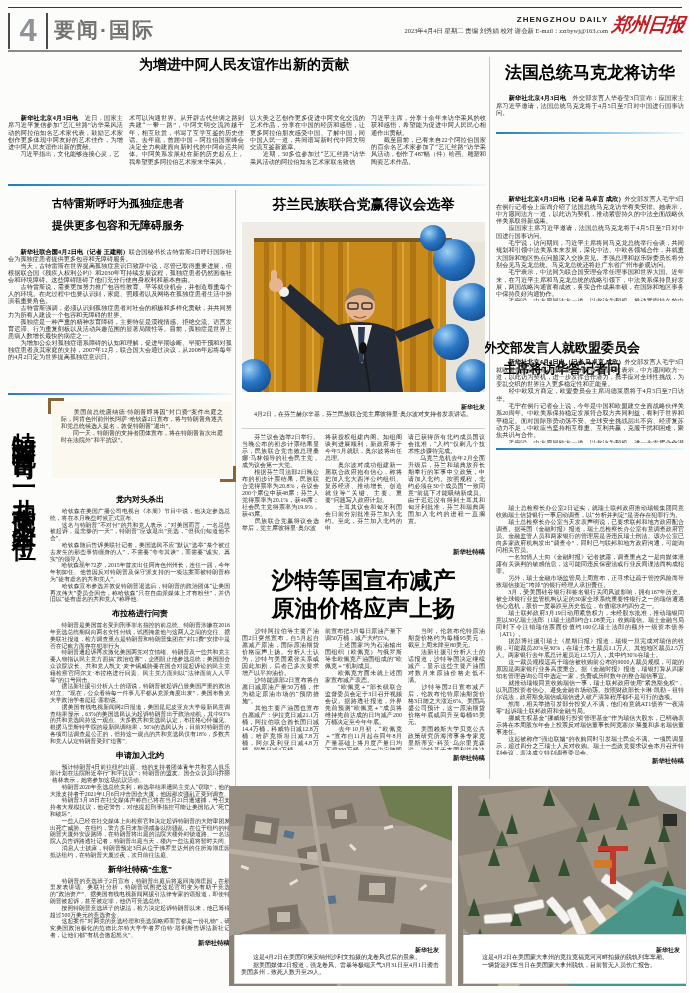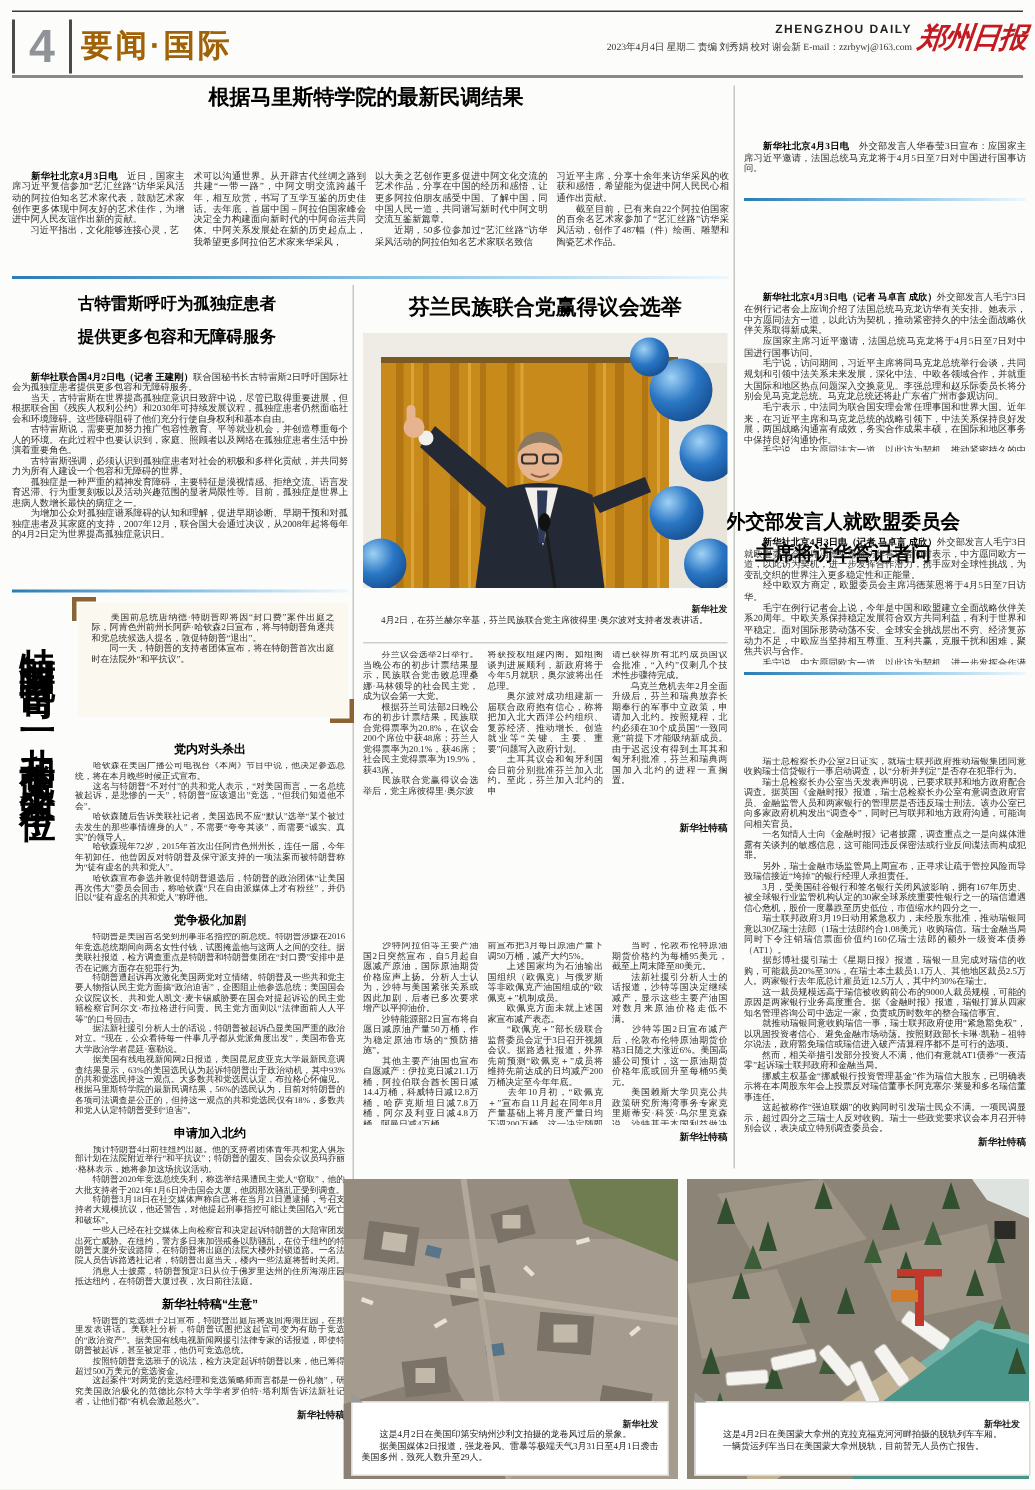--- a/index.html
+++ b/index.html
@@ -32,42 +32,43 @@
 </style>
 </head>
 <body>
 
 <div id="page">
 
   <div class="abs" style="left:8px;top:7px;width:674px;height:1px;background:#3a3a3a;"></div>
   <div class="abs sans" style="left:8px;top:13px;width:36px;height:36px;border-left:2px solid #4a4a4a;border-right:2px solid #4a4a4a;text-align:center;">
     <span style="font-size:31px;line-height:36px;color:#8f9398;font-weight:bold;">4</span>
   </div>
-  <div class="abs sans" style="left:54px;top:16px;font-size:21px;font-weight:bold;letter-spacing:2px;color:#a16207;">要闻·国际</div>
+  <div class="abs sans" style="left:54px;top:16px;font-size:21px;font-weight:bold;letter-spacing:2px;color:#737373;">要闻·国际</div>
   <div class="abs sans" style="left:330px;top:15px;width:278px;text-align:right;font-size:8px;font-weight:bold;letter-spacing:1px;color:#222;">ZHENGZHOU DAILY</div>
   <div class="abs" style="left:300px;top:27px;width:308px;text-align:right;font-size:6.4px;color:#333;">2023年4月4日 星期二 责编 刘秀娟 校对 谢会新 E-mail：zzrbywj@163.com</div>
   <div class="abs" style="left:612px;top:12px;width:76px;font-size:19px;font-weight:bold;font-style:italic;color:#c21b22;
               font-family:'Liberation Serif',serif;transform:skewX(-6deg);letter-spacing:-1px;">郑州日报</div>
   <div class="abs" style="left:8px;top:50px;width:674px;height:2px;background:#8a8a88;"></div>
 
   <div class="abs vline" style="left:489px;top:57px;height:722px;"></div>
   <div class="abs vline" style="left:235px;top:190px;height:795px;"></div>
 
-  <div class="abs htitle" style="left:0;top:56px;width:488px;font-size:14px;">根据马里斯特学院的最新民调结果</div>
+  <div class="abs htitle" style="left:0;top:56px;width:488px;font-size:14px;">为增进中阿人民友谊作出新的贡献</div>
   <div class="abs cols" style="left:8px;top:114px;width:478px;height:66px;">
     <div class="body-txt"><b>　　新华社北京4月3日电</b><span>　近日，国家主席习近平复信参加“艺汇丝路”访华采风活动的阿拉伯知名艺术家代表，鼓励艺术家创作更多体现中阿友好的艺术佳作，为增进中阿人民友谊作出新的贡献。
 　　习近平指出，文化能够连接心灵，艺</span></div>
     <div class="body-txt">术可以沟通世界。从开辟古代丝绸之路到共建“一带一路”，中阿文明交流跨越千年，相互欣赏，书写了互学互鉴的历史佳话。去年底，首届中国－阿拉伯国家峰会决定全力构建面向新时代的中阿命运共同体。中阿关系发展处在新的历史起点上，我希望更多阿拉伯艺术家来华采风，</div>
     <div class="body-txt">以大美之艺创作更多促进中阿文化交流的艺术作品，分享在中国的经历和感悟，让更多阿拉伯朋友感受中国、了解中国，同中国人民一道，共同谱写新时代中阿文明交流互鉴新篇章。
 　　近期，50多位参加过“艺汇丝路”访华采风活动的阿拉伯知名艺术家联名致信</div>
     <div class="body-txt">习近平主席，分享十余年来访华采风的收获和感悟，希望能为促进中阿人民民心相通作出贡献。
 　　截至目前，已有来自22个阿拉伯国家的百余名艺术家参加了“艺汇丝路”访华采风活动，创作了487幅（件）绘画、雕塑和陶瓷艺术作品。</div>
   </div>
   <div class="abs grad" style="left:8px;top:184px;width:478px;"></div>
 
+  <div class="abs htitle" style="left:496px;top:61px;width:188px;font-size:17px;">法国总统马克龙将访华</div>
   <div class="abs body-txt" style="left:496px;top:87px;width:188px;height:42px;">
     <b>　　新华社北京4月3日电</b><span>　外交部发言人华春莹3日宣布：应国家主席习近平邀请，法国总统马克龙将于4月5日至7日对中国进行国事访问。</span>
   </div>
   <div class="abs grad" style="left:496px;top:132px;width:188px;"></div>
 
   <div class="abs body-txt" style="left:496px;top:188px;width:188px;height:113px;">
     <b>　　新华社北京4月3日电（记者 马卓言 成欣）</b><span>外交部发言人毛宁3日在例行记者会上应询介绍了法国总统马克龙访华有关安排。她表示，中方愿同法方一道，以此访为契机，推动紧密持久的中法全面战略伙伴关系取得新成果。
 　　应国家主席习近平邀请，法国总统马克龙将于4月5日至7日对中国进行国事访问。
 　　毛宁说，访问期间，习近平主席将同马克龙总统举行会谈，共同规划和引领中法关系未来发展，深化中法、中欧各领域合作，并就重大国际和地区热点问题深入交换意见。李强总理和赵乐际委员长将分别会见马克龙总统。马克龙总统还将赴广东省广州市参观访问。
 　　毛宁表示，中法同为联合国安理会常任理事国和世界大国。近年来，在习近平主席和马克龙总统的战略引领下，中法关系保持良好发展，两国战略沟通富有成效，务实合作成果丰硕，在国际和地区事务中保持良好沟通协作。
@@ -117,21 +118,21 @@
     <div class="body-txt" style="height:62px;font-size:6px;line-height:7px;">　　美国前总统唐纳德·特朗普即将因“封口费”案件出庭之际，阿肯色州前州长阿萨·哈钦森2日宣布，将与特朗普角逐共和党总统候选人提名，敦促特朗普“退出”。
 　　同一天，特朗普的支持者团体宣布，将在特朗普首次出庭时在法院外“和平抗议”。</div>
   </div>
   <div class="abs" style="left:50px;top:489px;width:180px;height:506px;overflow:hidden;">
     <div class="subhead">党内对头杀出</div>
     <div class="body-txt" style="font-size:5.8px;line-height:6.8px;">　　哈钦森在美国广播公司电视台《本周》节目中说，他决定参选总统，将在本月晚些时候正式宣布。
 　　这名与特朗普“不对付”的共和党人表示，“对美国而言，一名总统被起诉，是悲惨的一天”，特朗普“应该退出”竞选，“但我们知道他不会”。
 　　哈钦森随后告诉美联社记者，美国选民不应“默认”选举“某个被过去发生的那些事情缠身的人”，不需要“夸夸其谈”，而需要“诚实、真实”的领导人。
 　　哈钦森现年72岁，2015年首次出任阿肯色州州长，连任一届，今年年初卸任。他曾因反对特朗普及保守派支持的一项法案而被特朗普称为“徒有虚名的共和党人”。
 　　哈钦森宣布参选并敦促特朗普退选后，特朗普的政治团体“让美国再次伟大”委员会回击，称哈钦森“只在自由派媒体上才有粉丝”，并仍旧以“徒有虚名的共和党人”称呼他。</div>
-    <div class="subhead">党争极化加剧</div>
+    <div class="subhead">布拉格进行问责</div>
     <div class="body-txt" style="font-size:5.8px;line-height:6.8px;">　　特朗普是美国首名受到刑事罪名指控的前总统。特朗普涉嫌在2016年竞选总统期间向两名女性付钱，试图掩盖他与这两人之间的交往。据美联社报道，检方调查重点是特朗普和特朗普集团在“封口费”安排中是否在记账方面存在犯罪行为。
 　　特朗普遭起诉再次激化美国两党对立情绪。特朗普及一些共和党主要人物指认民主党方面搞“政治迫害”，企图阻止他参选总统；美国国会众议院议长、共和党人凯文·麦卡锡威胁要在国会对提起诉讼的民主党籍检察官阿尔文·布拉格进行问责。民主党方面则以“法律面前人人平等”的口号回击。
 　　据法新社援引分析人士的话说，特朗普被起诉凸显美国严重的政治对立。“现在，公众看待每一件事几乎都从党派角度出发”，美国布鲁克大学政治学者昆廷·塞勒说。
 　　据美国有线电视新闻网2日报道，美国昆尼皮亚克大学最新民意调查结果显示，63%的美国选民认为起诉特朗普出于政治动机，其中93%的共和党选民持这一观点。大多数共和党选民认定，布拉格心怀偏见。根据马里斯特学院的最新民调结果，56%的选民认为，目前对特朗普的各项司法调查是公正的，但持这一观点的共和党选民仅有18%，多数共和党人认定特朗普受到“迫害”。</div>
     <div class="subhead">申请加入北约</div>
     <div class="body-txt" style="font-size:5.8px;line-height:6.8px;">　　预计特朗普4日前往纽约出庭。他的支持者团体青年共和党人俱乐部计划在法院附近举行“和平抗议”；特朗普的盟友、国会众议员玛乔丽·格林表示，她将参加这场抗议活动。
 　　特朗普2020年竞选总统失利，称选举结果遭民主党人“窃取”，他的大批支持者于2021年1月6日冲击国会大厦，他因那次骚乱正受到调查。
 　　特朗普3月18日在社交媒体声称自己将在当月21日遭逮捕，号召支持者大规模抗议，他还警告，对他提起刑事指控可能让美国陷入“死亡和破坏”。
 　　一些人已经在社交媒体上向检察官和决定起诉特朗普的大陪审团发出死亡威胁。在纽约，警方多日来加强戒备以防骚乱，在位于纽约的特朗普大厦外安设路障，在特朗普将出庭的法院大楼外封锁道路。一名法院人员告诉路透社记者，特朗普出庭当天，楼内一些法庭将暂时关闭。
 　　消息人士披露，特朗普预定3日从位于佛罗里达州的住所海湖庄园抵达纽约，在特朗普大厦过夜，次日前往法庭。</div>
@@ -207,20 +208,22 @@
 　　根据芬兰司法部2日晚公布的初步计票结果，民族联合党得票率为20.8%，在议会200个席位中获48席；芬兰人党得票率为20.1%，获46席；社会民主党得票率为19.9%，获43席。
 　　民族联合党赢得议会选举后，党主席彼得里·奥尔波</div>
     <div class="body-txt" style="font-size:6px;line-height:7px;">将获授权组建内阁。如组阁谈判进展顺利，新政府将于今年5月就职，奥尔波将出任总理。
 　　奥尔波对成功组建新一届联合政府抱有信心，称将把加入北大西洋公约组织、复苏经济、推动增长、创造就业等“关键、主要、重要”问题写入政府计划。
 　　土耳其议会和匈牙利国会日前分别批准芬兰加入北约。至此，芬兰加入北约的申</div>
     <div class="body-txt" style="font-size:6px;line-height:7px;">请已获得所有北约成员国议会批准，“入约”仅剩几个技术性步骤待完成。
 　　乌克兰危机去年2月全面升级后，芬兰和瑞典放弃长期奉行的军事中立政策，申请加入北约。按照规程，北约必须在30个成员国“一致同意”前提下才能吸纳新成员。由于迟迟没有得到土耳其和匈牙利批准，芬兰和瑞典两国加入北约的进程一直搁置。</div>
   </div>
   <div class="abs sig" style="left:242px;top:548px;width:243px;">新华社特稿</div>
 
+  <div class="abs htitle" style="left:242px;top:566px;width:243px;font-size:23px;line-height:28px;white-space:pre-line;">沙特等国宣布减产
+原油价格应声上扬</div>
   <div class="abs cols" style="left:242px;top:628px;width:243px;height:122px;">
     <div class="body-txt" style="font-size:6px;line-height:7px;">　　沙特阿拉伯等主要产油国2日突然宣布，自5月起自愿减产原油，国际原油期货价格应声上扬。分析人士认为，沙特与美国紧张关系或因此加剧，后者已多次要求增产以平抑油价。
 　　沙特能源部2日宣布将自愿日减原油产量50万桶，作为稳定原油市场的“预防措施”。
 　　其他主要产油国也宣布自愿减产：伊拉克日减21.1万桶，阿拉伯联合酋长国日减14.4万桶，科威特日减12.8万桶，哈萨克斯坦日减7.8万桶，阿尔及利亚日减4.8万桶，阿曼日减4万桶。
 　　同日，俄罗斯宣布将继续自愿日均减产原油50万桶，直至今年年底。俄罗斯先</div>
     <div class="body-txt" style="font-size:6px;line-height:7px;">前宣布把3月每日原油产量下调50万桶，减产大约5%。
 　　上述国家均为石油输出国组织（欧佩克）与俄罗斯等非欧佩克产油国组成的“欧佩克＋”机制成员。
 　　欧佩克方面未就上述国家宣布减产表态。
 　　“欧佩克＋”部长级联合监督委员会定于3日召开视频会议。据路透社报道，外界先前预测“欧佩克＋”成员将维持先前达成的日均减产200万桶决定至今年年底。
 　　去年10月初，“欧佩克＋”宣布自11月起在同年8月产量基础上将月度产量日均下调200万桶，这一决定随即引发美国方面不满。</div>

